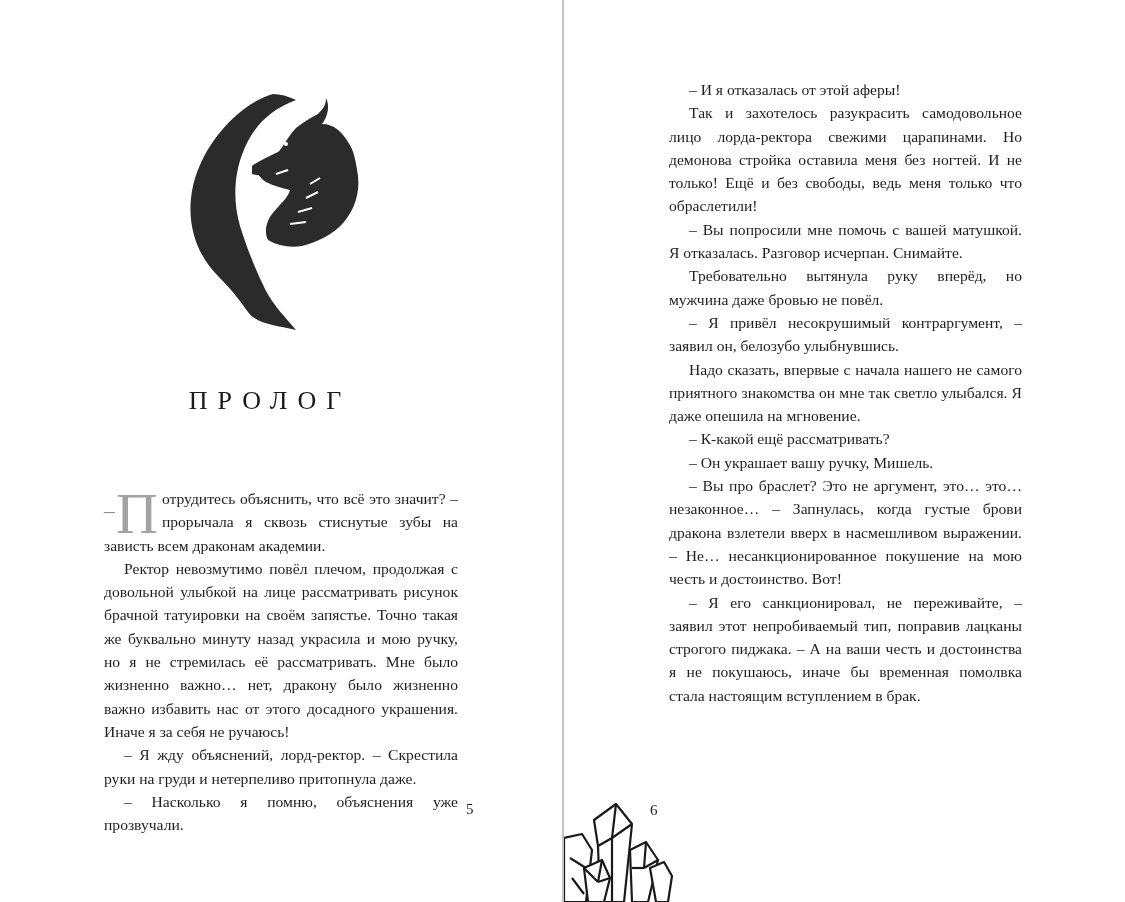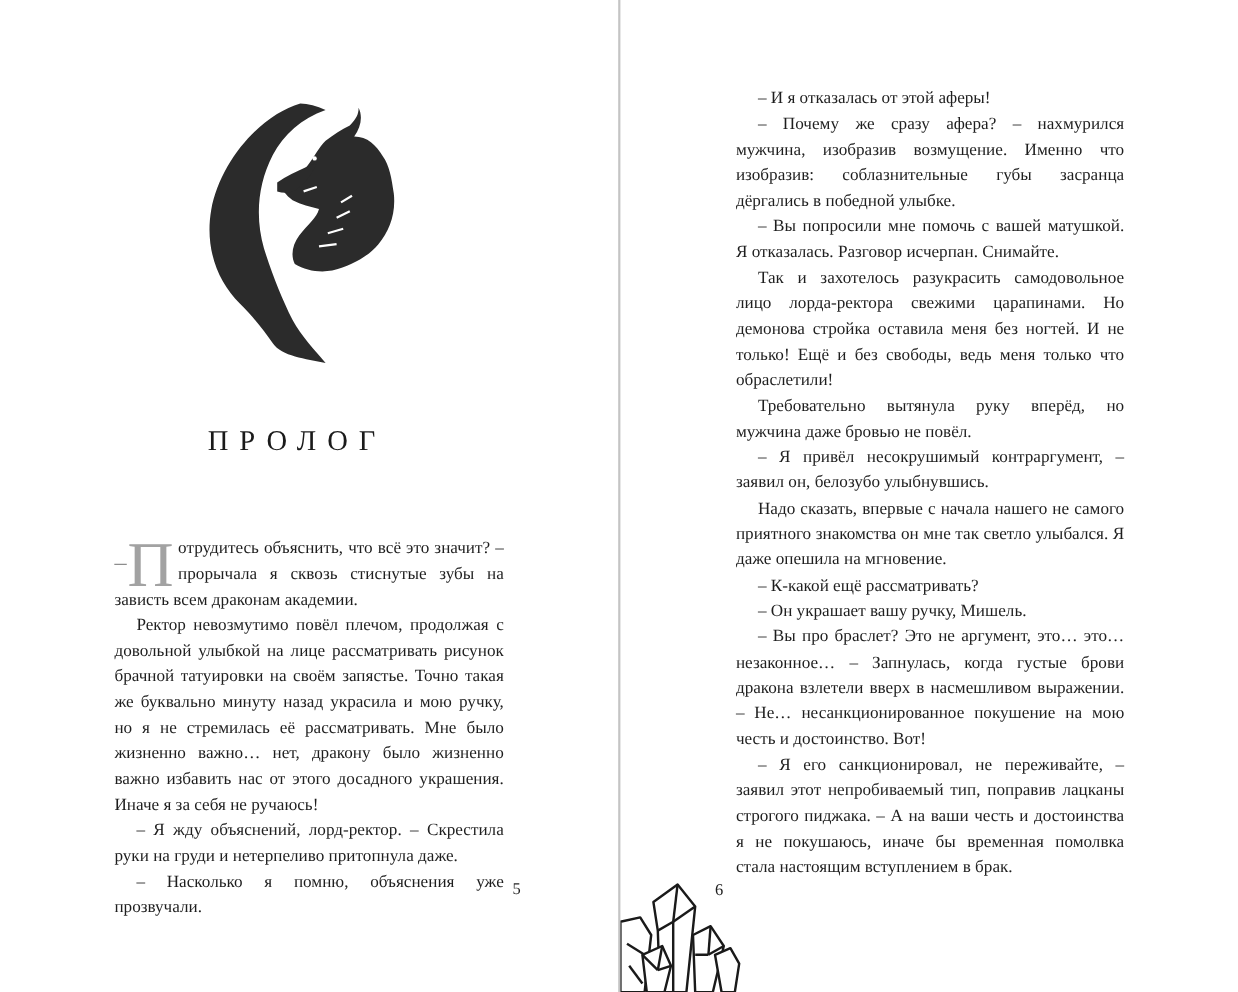--- a/index.html
+++ b/index.html
@@ -68,23 +68,22 @@
     </div>
 
     <div class="page-number">5</div>
   </div>
 
   <div class="divider"></div>
 
   <div class="page right">
     <div class="text-block">
       <p>– И я отказалась от этой аферы!</p>
-      <p>– Почему же сразу афера? – нахмурился мужчина, изобразив возмущение. Именно что изобразив: соблазнительные губы засранца дёргались в победной улыбке.</p>
+      <p>Так и захотелось разукрасить самодовольное лицо лорда-ректора свежими царапинами. Но демонова стройка оставила меня без ногтей. И не только! Ещё и без свободы, ведь меня только что обраслетили!</p>
       <p>– Вы попросили мне помочь с вашей матушкой. Я отказалась. Разговор исчерпан. Снимайте.</p>
-      <p>Так и захотелось разукрасить самодовольное лицо лорда-ректора свежими царапинами. Но демонова стройка оставила меня без ногтей. И не только! Ещё и без свободы, ведь меня только что обраслетили!</p>
       <p>Требовательно вытянула руку вперёд, но мужчина даже бровью не повёл.</p>
       <p>– Я привёл несокрушимый контраргумент, – заявил он, белозубо улыбнувшись.</p>
       <p>Надо сказать, впервые с начала нашего не самого приятного знакомства он мне так светло улыбался. Я даже опешила на мгновение.</p>
       <p>– К-какой ещё рассматривать?</p>
       <p>– Он украшает вашу ручку, Мишель.</p>
       <p>– Вы про браслет? Это не аргумент, это… это… незаконное… – Запнулась, когда густые брови дракона взлетели вверх в насмешливом выражении. – Не… несанкционированное покушение на мою честь и достоинство. Вот!</p>
       <p>– Я его санкционировал, не переживайте, – заявил этот непробиваемый тип, поправив лацканы строгого пиджака. – А на ваши честь и достоинства я не покушаюсь, иначе бы временная помолвка стала настоящим вступлением в брак.</p>
     </div>
 
     <div class="page-number">6</div>

